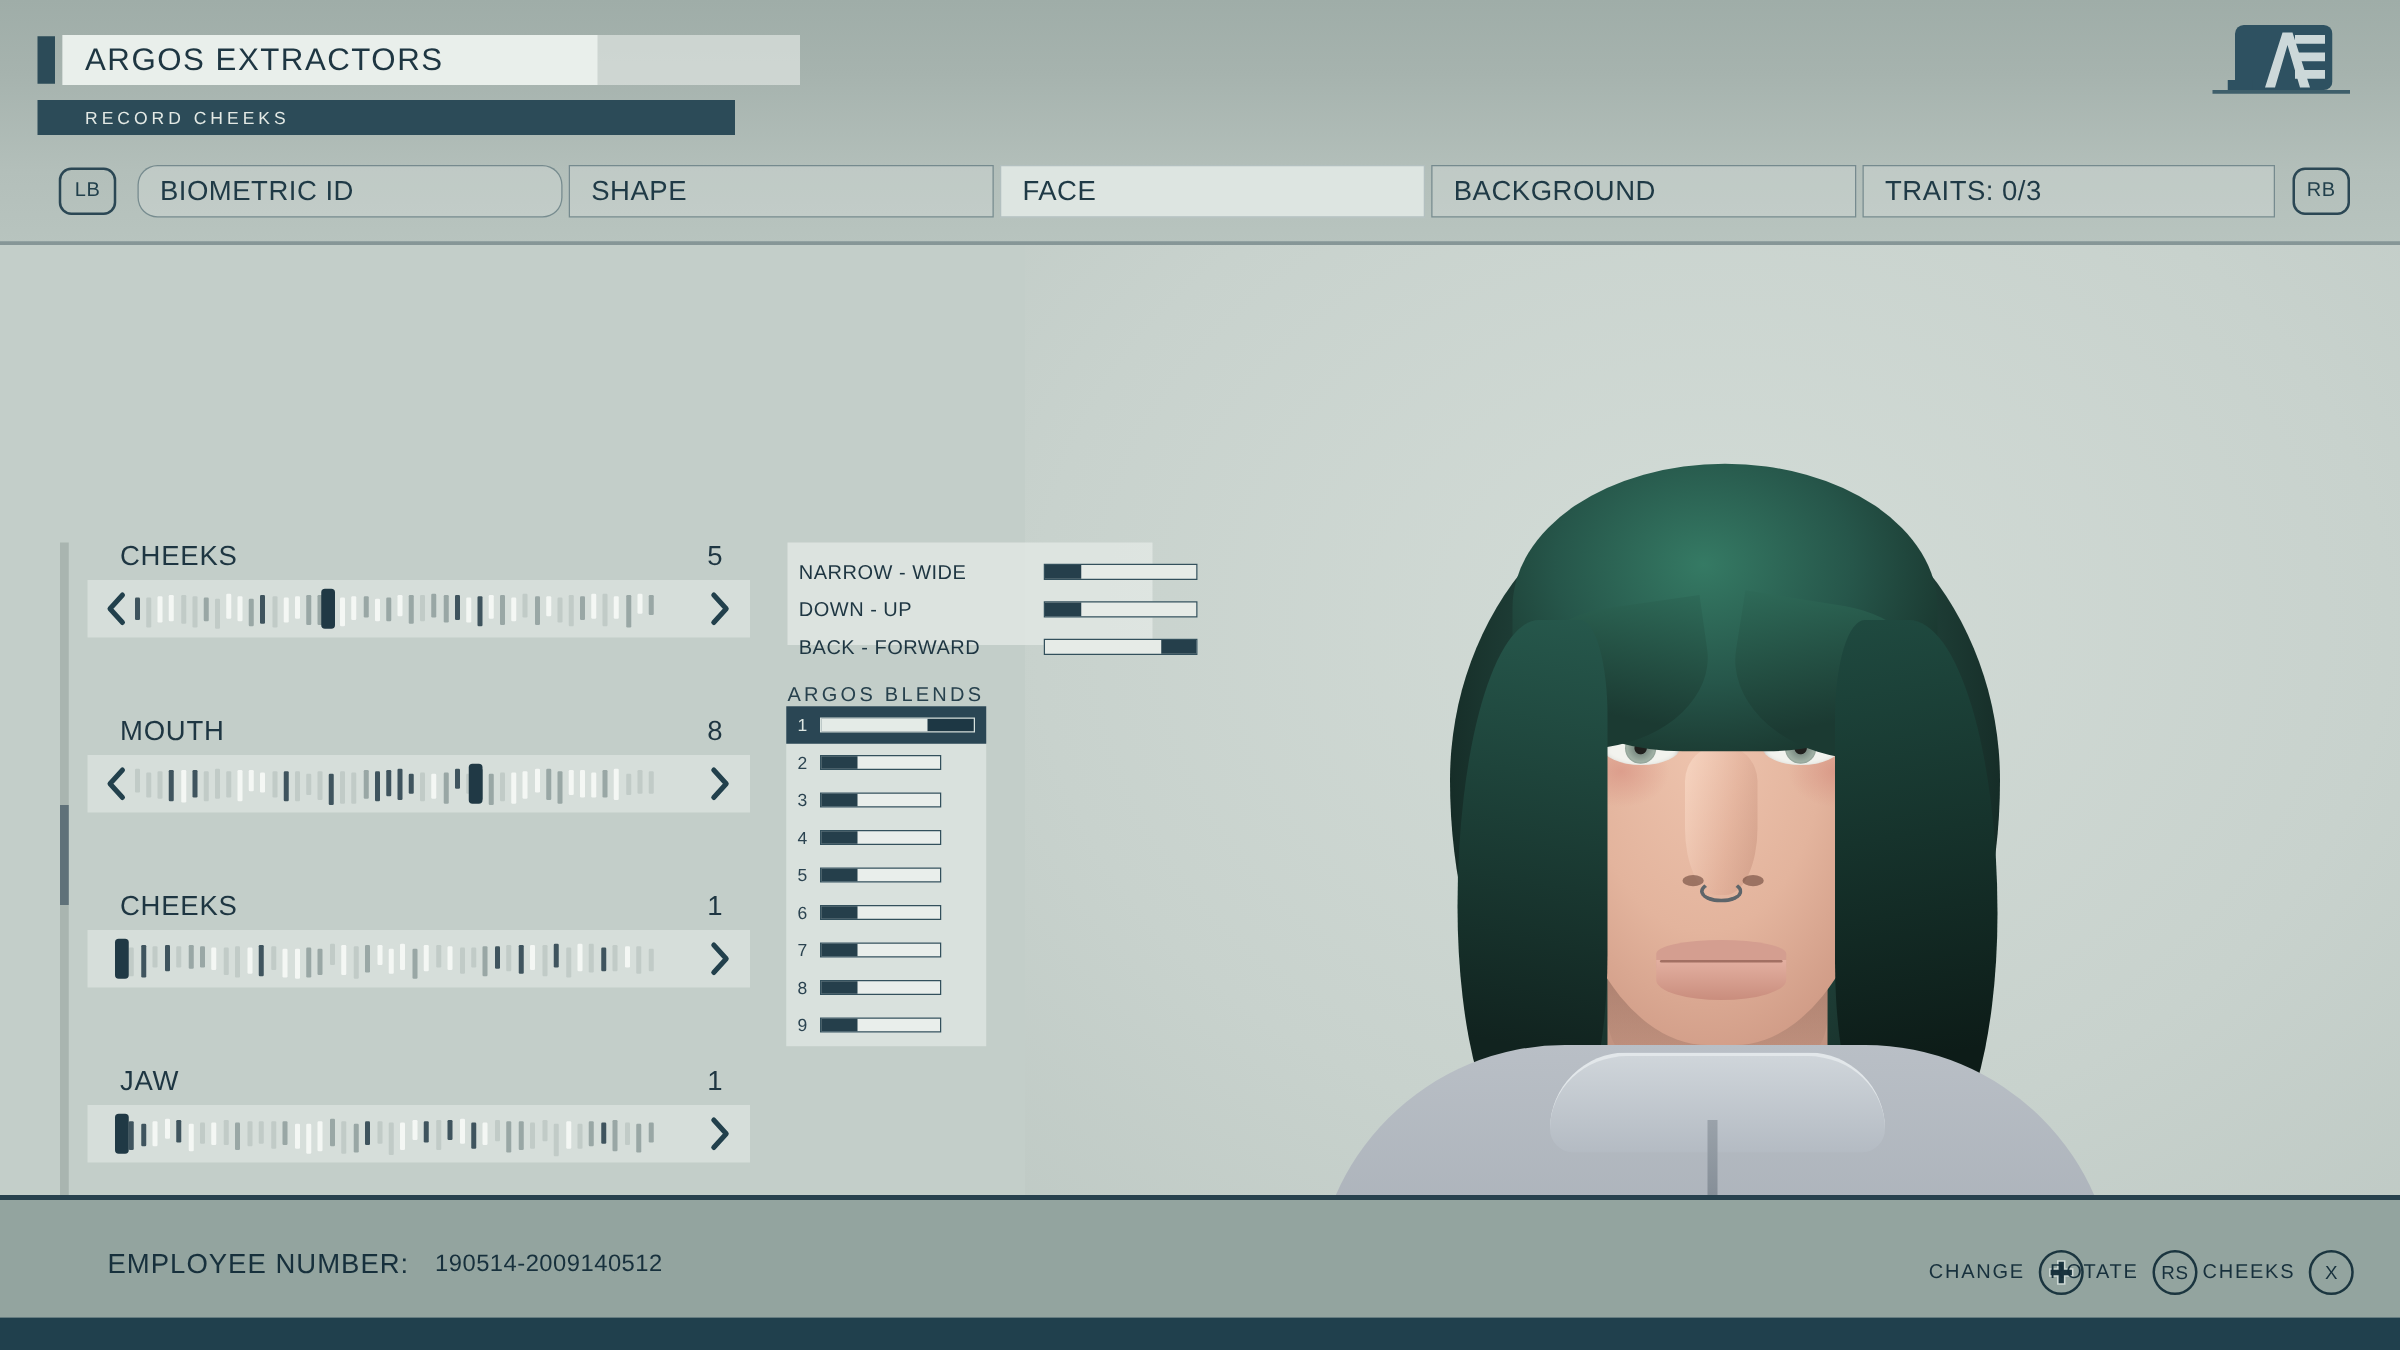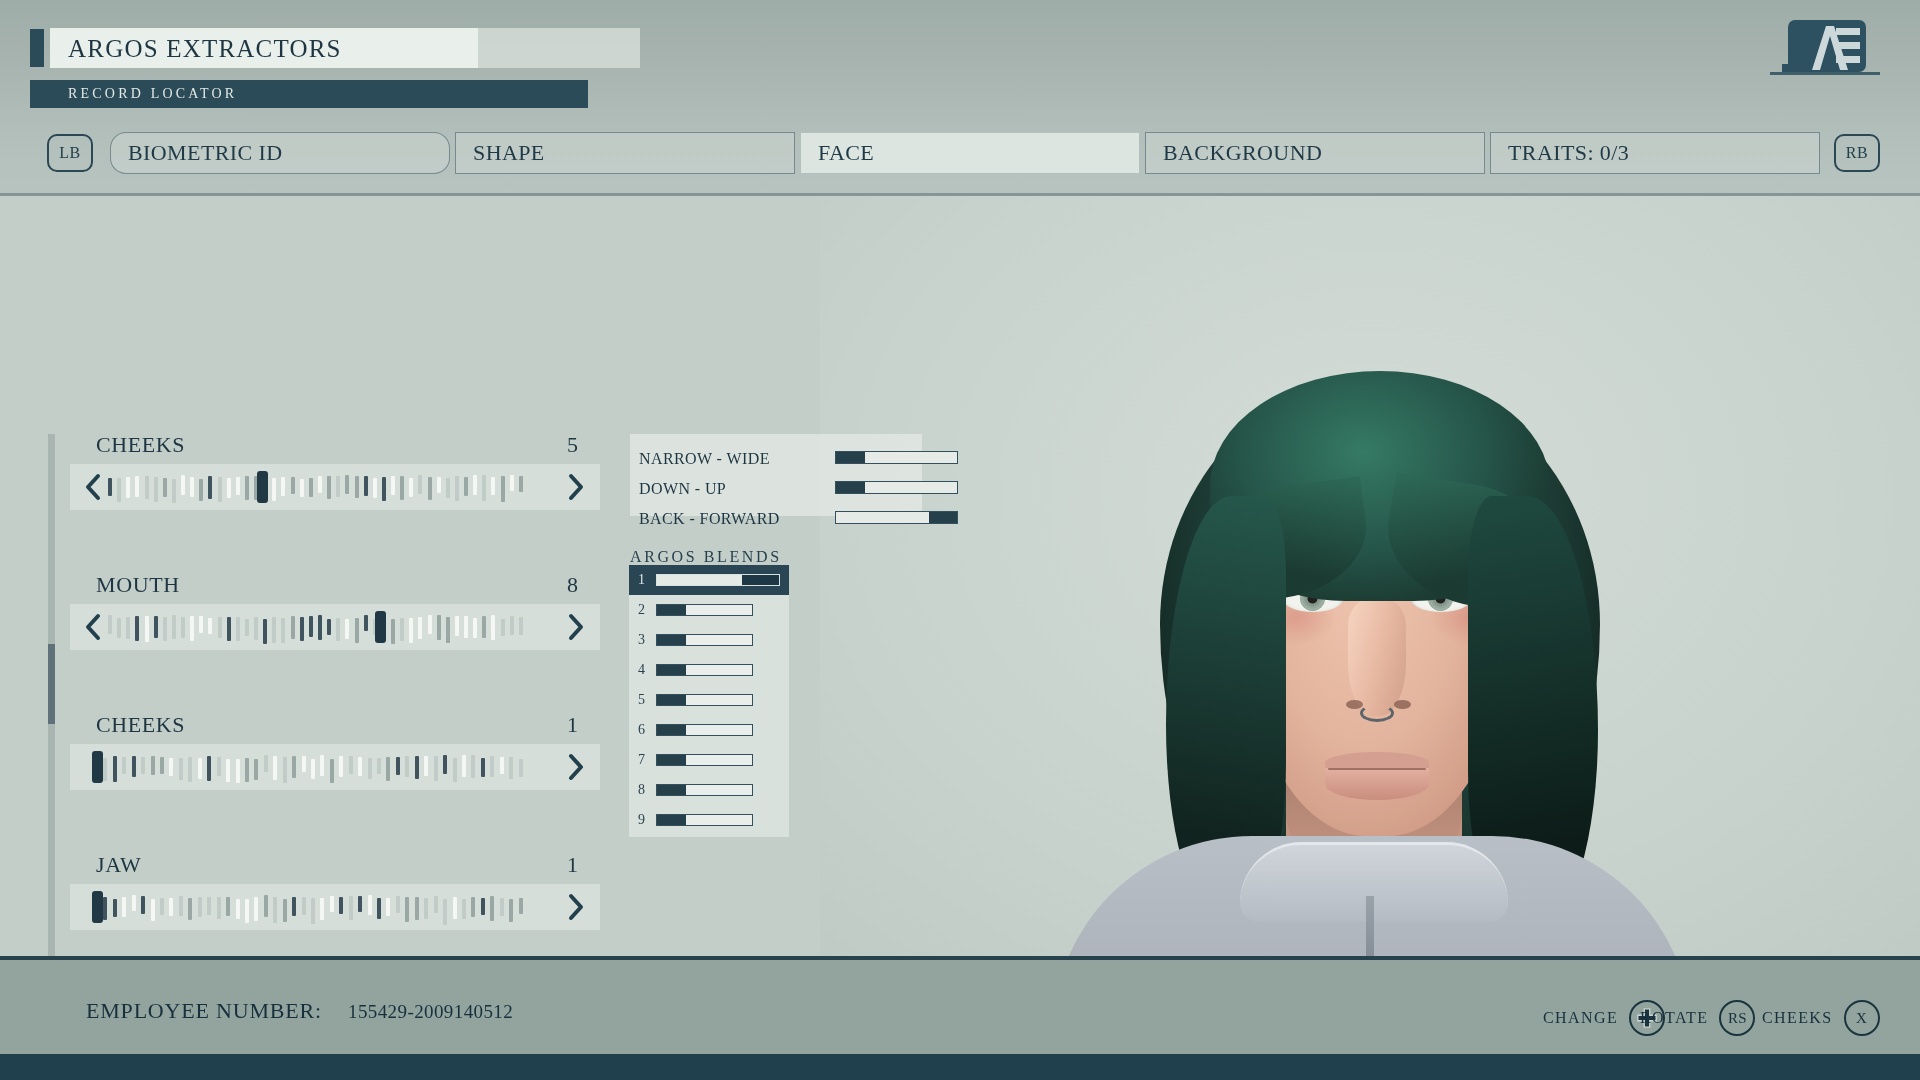--- a/index.html
+++ b/index.html
@@ -12,21 +12,20 @@
     background: #17323d;
     font-family: "Liberation Sans", sans-serif;
   }
 
   #app {
     position: relative;
     width: 1920px;
     height: 1080px;
     background: #c3cec9;
     overflow: hidden;
-    font-family: Liberation Serif, serif;
   }
 
   
   .header-band {
     position: absolute;
     left: 0; top: 0;
     width: 1920px;
     height: 196px;
     background: linear-gradient(180deg, #9fada8 0%, #a6b3ae 30%, #b3bfba 70%, #b8c4bf 100%);
   }
@@ -518,21 +517,21 @@
 
 <div id="app">
 
   <div class="header-band">
     <div class="title-accent"></div>
     <div class="title-plate"></div>
     <div class="title-plate-inner"></div>
     <div class="app-title">ARGOS EXTRACTORS</div>
 
     <div class="subtitle-plate"></div>
-    <div class="subtitle-text">RECORD LOCATOR</div>
+    <div class="subtitle-text">RECORD CHEEKS</div>
 
     <div class="logo">
       <svg viewBox="0 0 84 52" width="84" height="52" aria-hidden="true">
         <rect x="6" y="0" width="78" height="52" rx="7" fill="#2e5161"></rect>
         <path d="M30 50 L44 6 L52 6 L66 50 L58 50 L48 16 L38 50 Z" fill="#ccd8d9"></path>
         <rect x="54" y="8" width="24" height="7" fill="#ccd8d9"></rect>
         <rect x="54" y="22" width="24" height="7" fill="#ccd8d9"></rect>
         <rect x="54" y="36" width="24" height="7" fill="#ccd8d9"></rect>
         <rect x="0" y="44" width="20" height="8" fill="#2e5161"></rect>
       </svg>
@@ -925,21 +924,21 @@
               <div class="blend-fill" style="width: 31%;"></div>
             </div>
           </div>
         </div>
     </div>
 
   </div>
 
   <div class="footer">
     <div class="footer-label">EMPLOYEE NUMBER:</div>
-    <div class="footer-value">155429-2009140512</div>
+    <div class="footer-value">190514-2009140512</div>
     <div id="prompts-host">
         <div class="prompt-group" style="left: 1513px; margin-left: 30px;">
           <span class="prompt-text">CHANGE</span>
           <span class="prompt-btn">
             <svg viewBox="0 0 24 24" width="22" height="22">
               <path d="M9 2 h6 v7 h7 v6 h-7 v7 h-6 v-7 h-7 v-6 h7 z" fill="#1b353f" stroke="#cdd8d4" stroke-width="1.4"></path>
             </svg>
           </span>
         </div>
         <div class="prompt-group" style="left: 1640px;">

